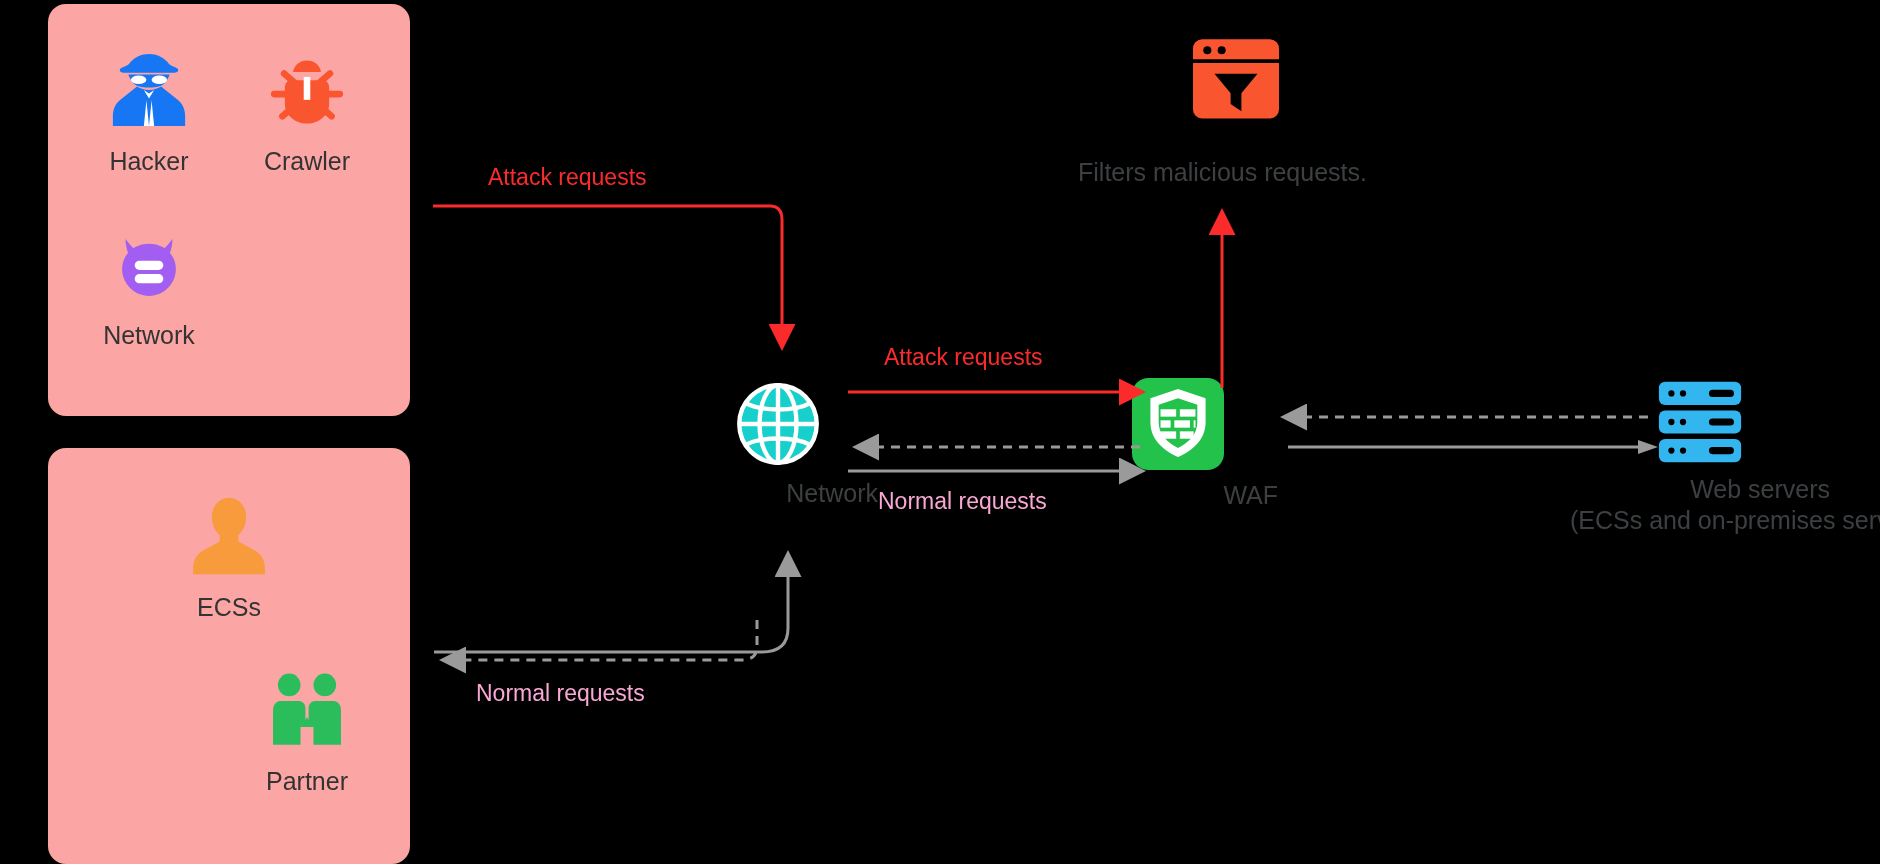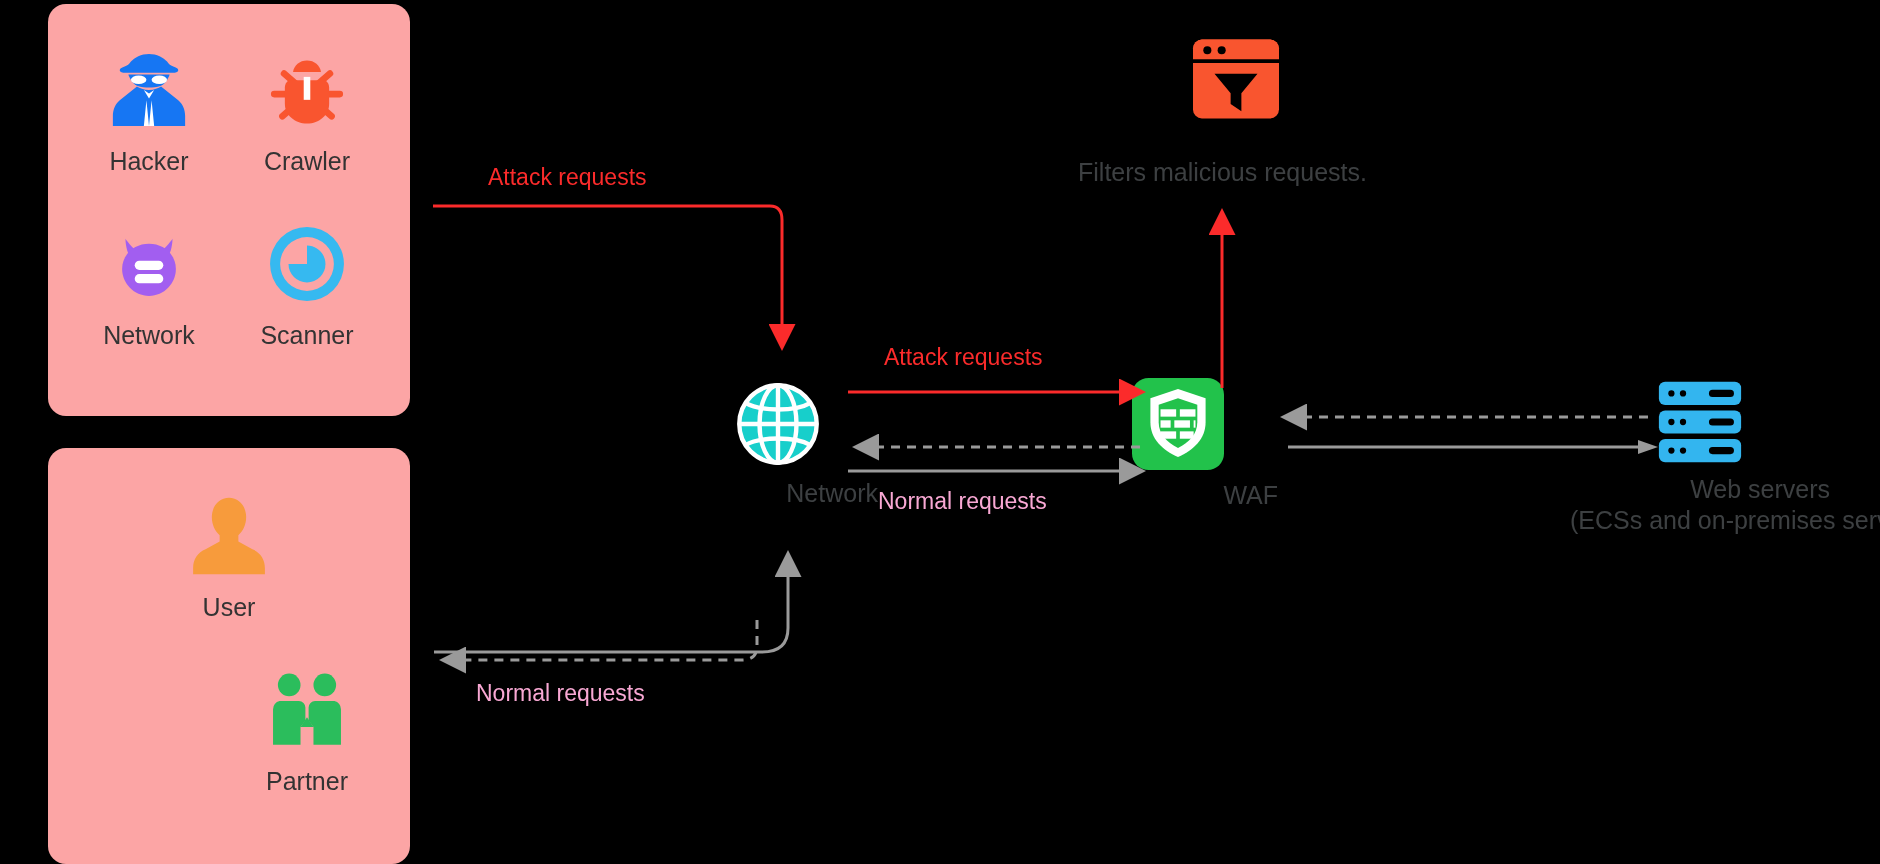--- a/index.html
+++ b/index.html
@@ -130,42 +130,31 @@
           <path fill="#a25ef0" d="M22 20c0 0 0 14 6 22l10-6c-8-4-16-16-16-16z"></path>
           <path fill="#a25ef0" d="M78 20c0 0 0 14-6 22l-10-6c8-4 16-16 16-16z"></path>
           <path fill="#a25ef0" d="M50 26c-18 0-32 13-32 30s14 32 32 32 32-15 32-32-14-30-32-30z"></path>
           <rect x="33" y="46" width="34" height="11" rx="5.5" fill="#fff"></rect>
           <rect x="33" y="62" width="34" height="11" rx="5.5" fill="#fff"></rect>
         </svg>
       </div>
       <div class="icon-label">Network</div>
     </div>
 
-    <div class="icon-cell" style="left:180px; top:212px;">
-      <div class="icon-box">
-        <svg width="84" height="84" viewBox="0 0 100 100" aria-hidden="true">
-          <path fill="#36b9f0" d="M50 6a44 44 0 1 0 0 88 44 44 0 0 0 0-88zm0 12a32 32 0 1 1 0 64 32 32 0 0 1 0-64z"></path>
-          <path fill="#36b9f0" d="M50 28v22h22c0-12-10-22-22-22z"></path>
-          <path fill="#36b9f0" d="M50 50h22c0 12-10 22-22 22s-22-10-22-22 10-22 22-22z" opacity="0"></path>
-          <path fill="#36b9f0" d="M50 50h-22a22 22 0 0 0 44 0z"></path>
-        </svg>
-      </div>
-      <div class="icon-label">Scanner</div>
-    </div>
   </div>
 
   <div class="card" id="card-users">
 
     <div class="icon-cell" style="left:102px; top:40px;">
       <div class="icon-box">
         <svg width="78" height="86" viewBox="0 0 100 110" aria-hidden="true">
           <path fill="#f79b3c" d="M50 6c-13 0-22 11-22 25 0 9 4 18 10 23v8L20 72C10 76 4 85 4 96v8h92v-8c0-11-6-20-16-24L62 62v-8c6-5 10-14 10-23C72 17 63 6 50 6z"></path>
         </svg>
       </div>
-      <div class="icon-label">User</div>
+      <div class="icon-label">ECSs</div>
     </div>
 
 
     <div class="icon-cell" style="left:180px; top:214px;">
       <div class="icon-box">
         <svg width="84" height="76" viewBox="0 0 100 94" aria-hidden="true">
           <circle cx="28" cy="16" r="14" fill="#2bbd5c"></circle>
           <circle cx="72" cy="16" r="14" fill="#2bbd5c"></circle>
           <path fill="#2bbd5c" d="M16 36h24a8 8 0 0 1 8 8v16l-6 8v22H8V46a10 10 0 0 1 8-10z"></path>
           <path fill="#2bbd5c" d="M84 36H60a8 8 0 0 0-8 8v16l6 8v22h34V46a10 10 0 0 0-8-10z"></path>

